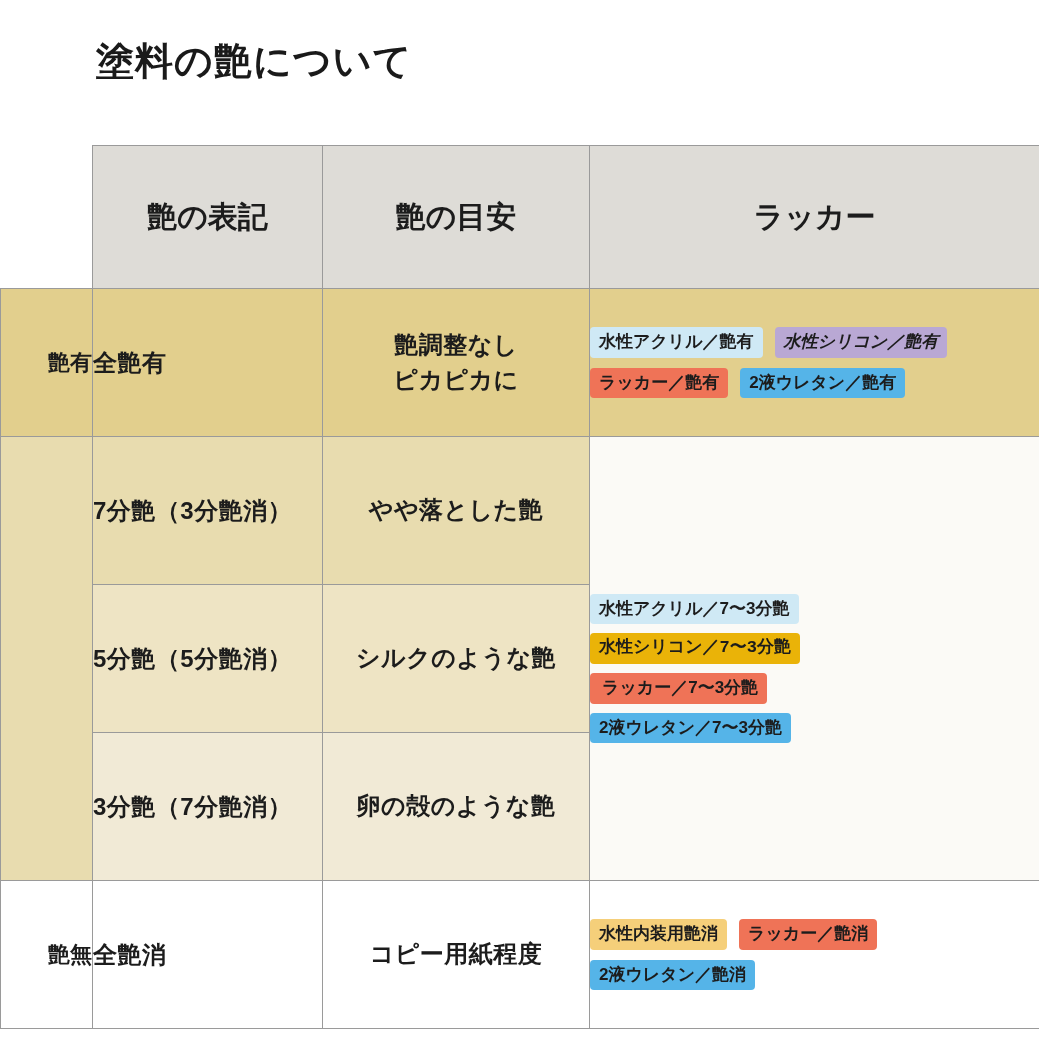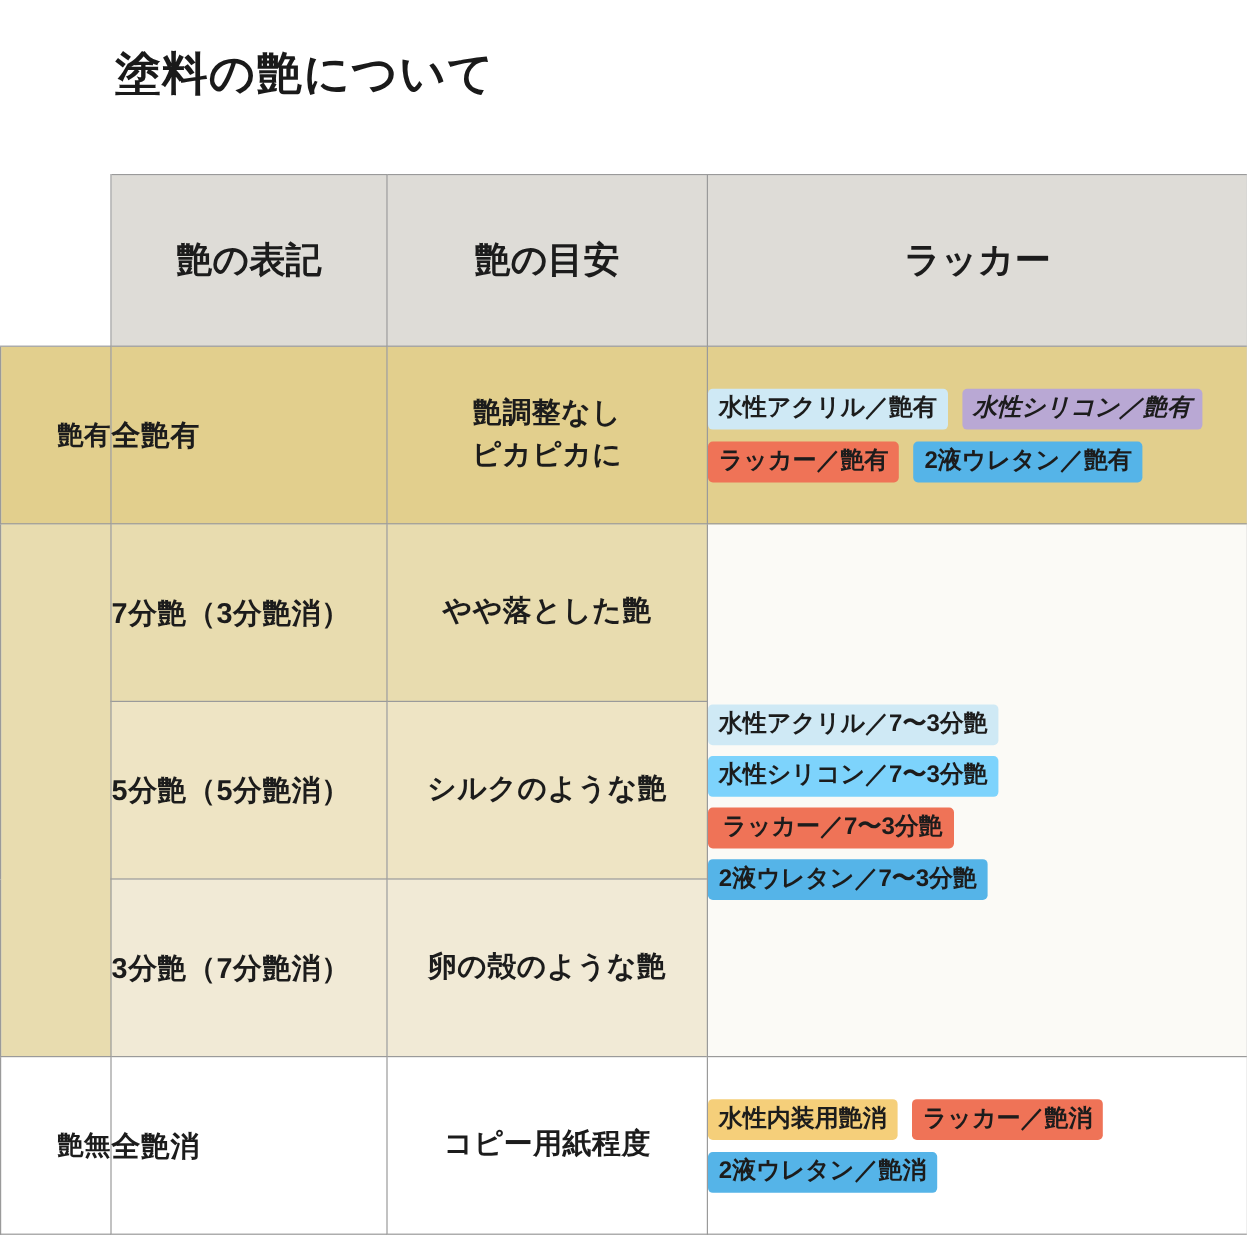--- a/index.html
+++ b/index.html
@@ -115,21 +115,21 @@
     flex-direction: column;
     align-items: flex-start;
     gap: 9px;
     margin-top: 20px;
   }
 
   .tag {
     display: inline-block;
     padding: 5px 9px 6px;
     border-radius: 4px;
-    font-size: 20px;
+    font-size: 17px;
     font-weight: 700;
     color: #1c1c1c;
     white-space: nowrap;
     line-height: 1.15;
   }
 
   .h-full   { height: 148px; }
   .h-7      { height: 148px; }
   .h-5      { height: 148px; }
   .h-3      { height: 148px; padding-left: 44px; }
@@ -174,21 +174,21 @@
         </td>
       </tr>
 
       <tr class="h-7">
         <td class="glosscell row-7" rowspan="3"></td>
         <td class="labelcell row-7">7分艶（3分艶消）</td>
         <td class="guidecell row-7">やや落とした艶</td>
         <td class="kindcell" rowspan="3">
           <div class="tags col" id="tags-2">
               <span class="tag" style="background: rgb(207, 233, 245);">水性アクリル／7〜3分艶</span>
-              <span class="tag" style="background: #7dd3fc;">水性シリコン／7〜3分艶</span>
+              <span class="tag" style="background: #eab308; font-family: Liberation Mono, monospace;">水性シリコン／7〜3分艶</span>
               <span class="tag" style="background: rgb(239, 115, 87); padding-left: 12px;">ラッカー／7〜3分艶</span>
               <span class="tag" style="background: rgb(85, 180, 232);">2液ウレタン／7〜3分艶</span>
             </div>
         </td>
       </tr>
 
       <tr class="h-5">
         <td class="labelcell row-5">5分艶（5分艶消）</td>
         <td class="guidecell row-5">シルクのような艶</td>
       </tr>

